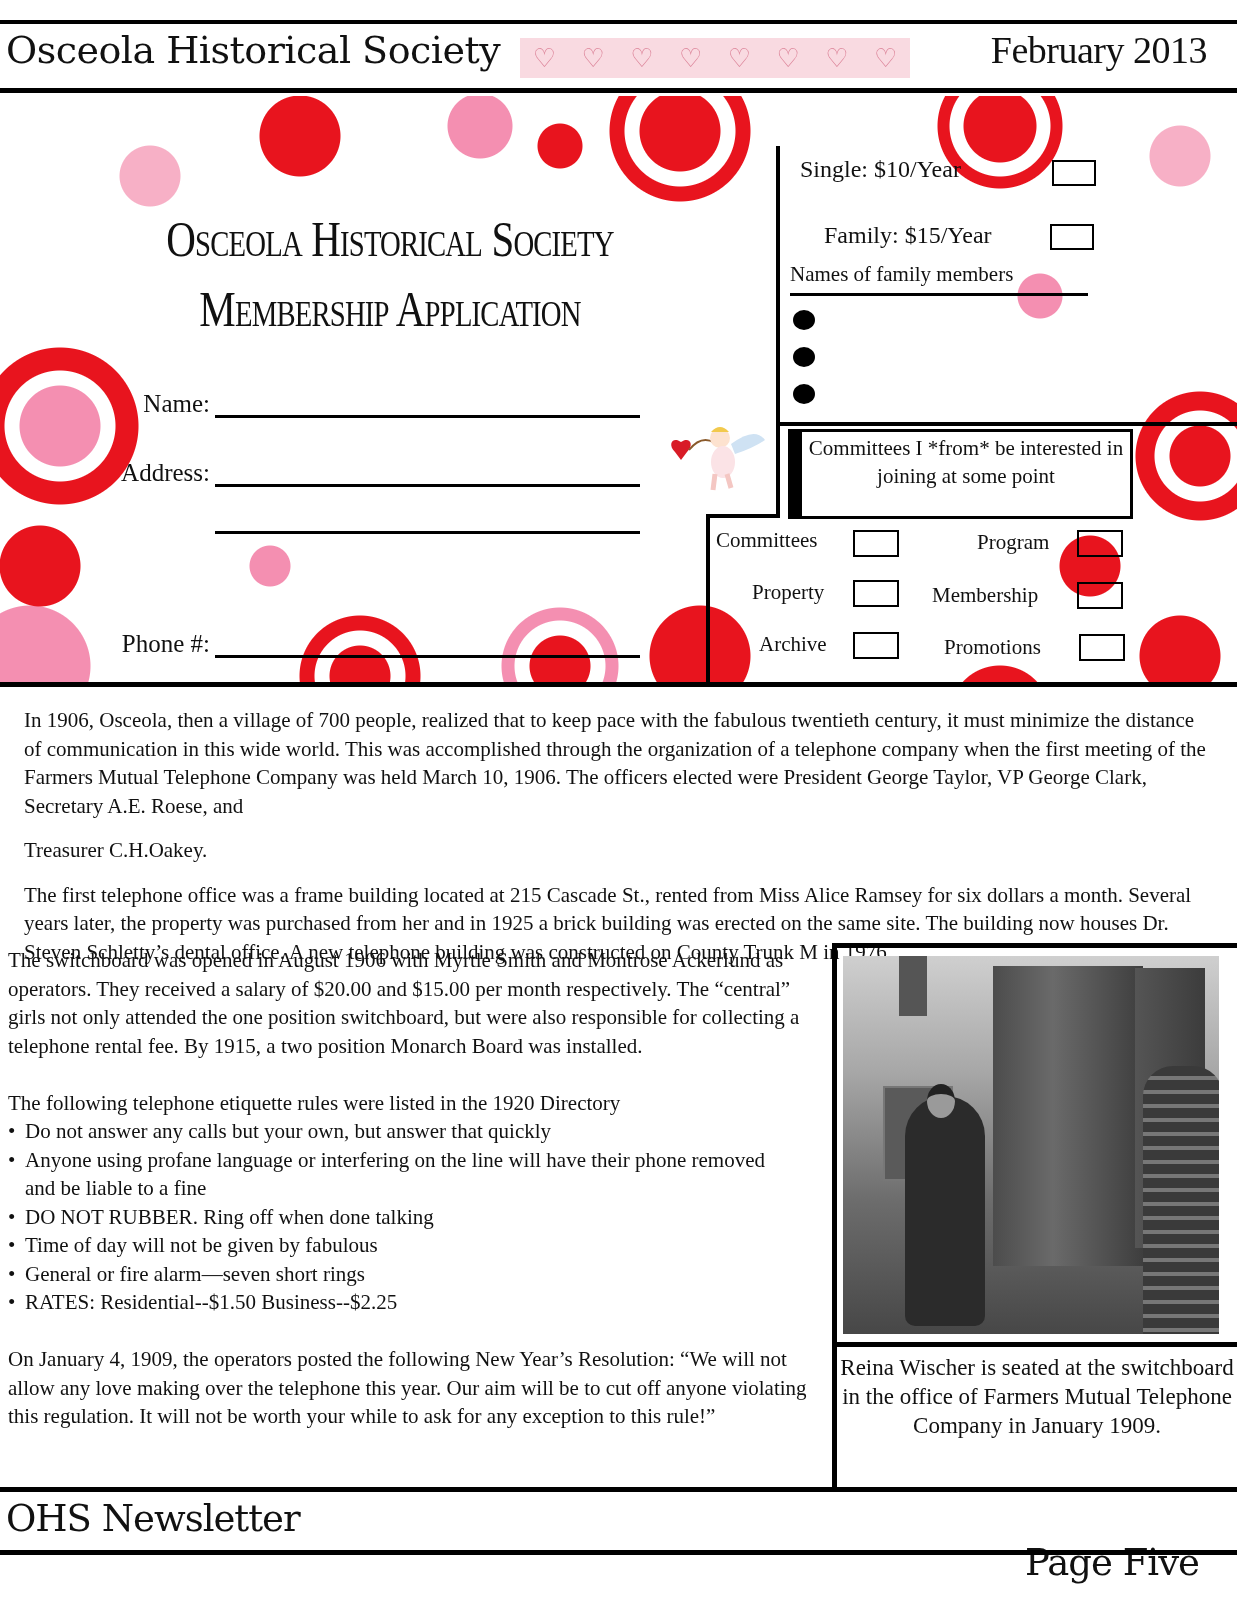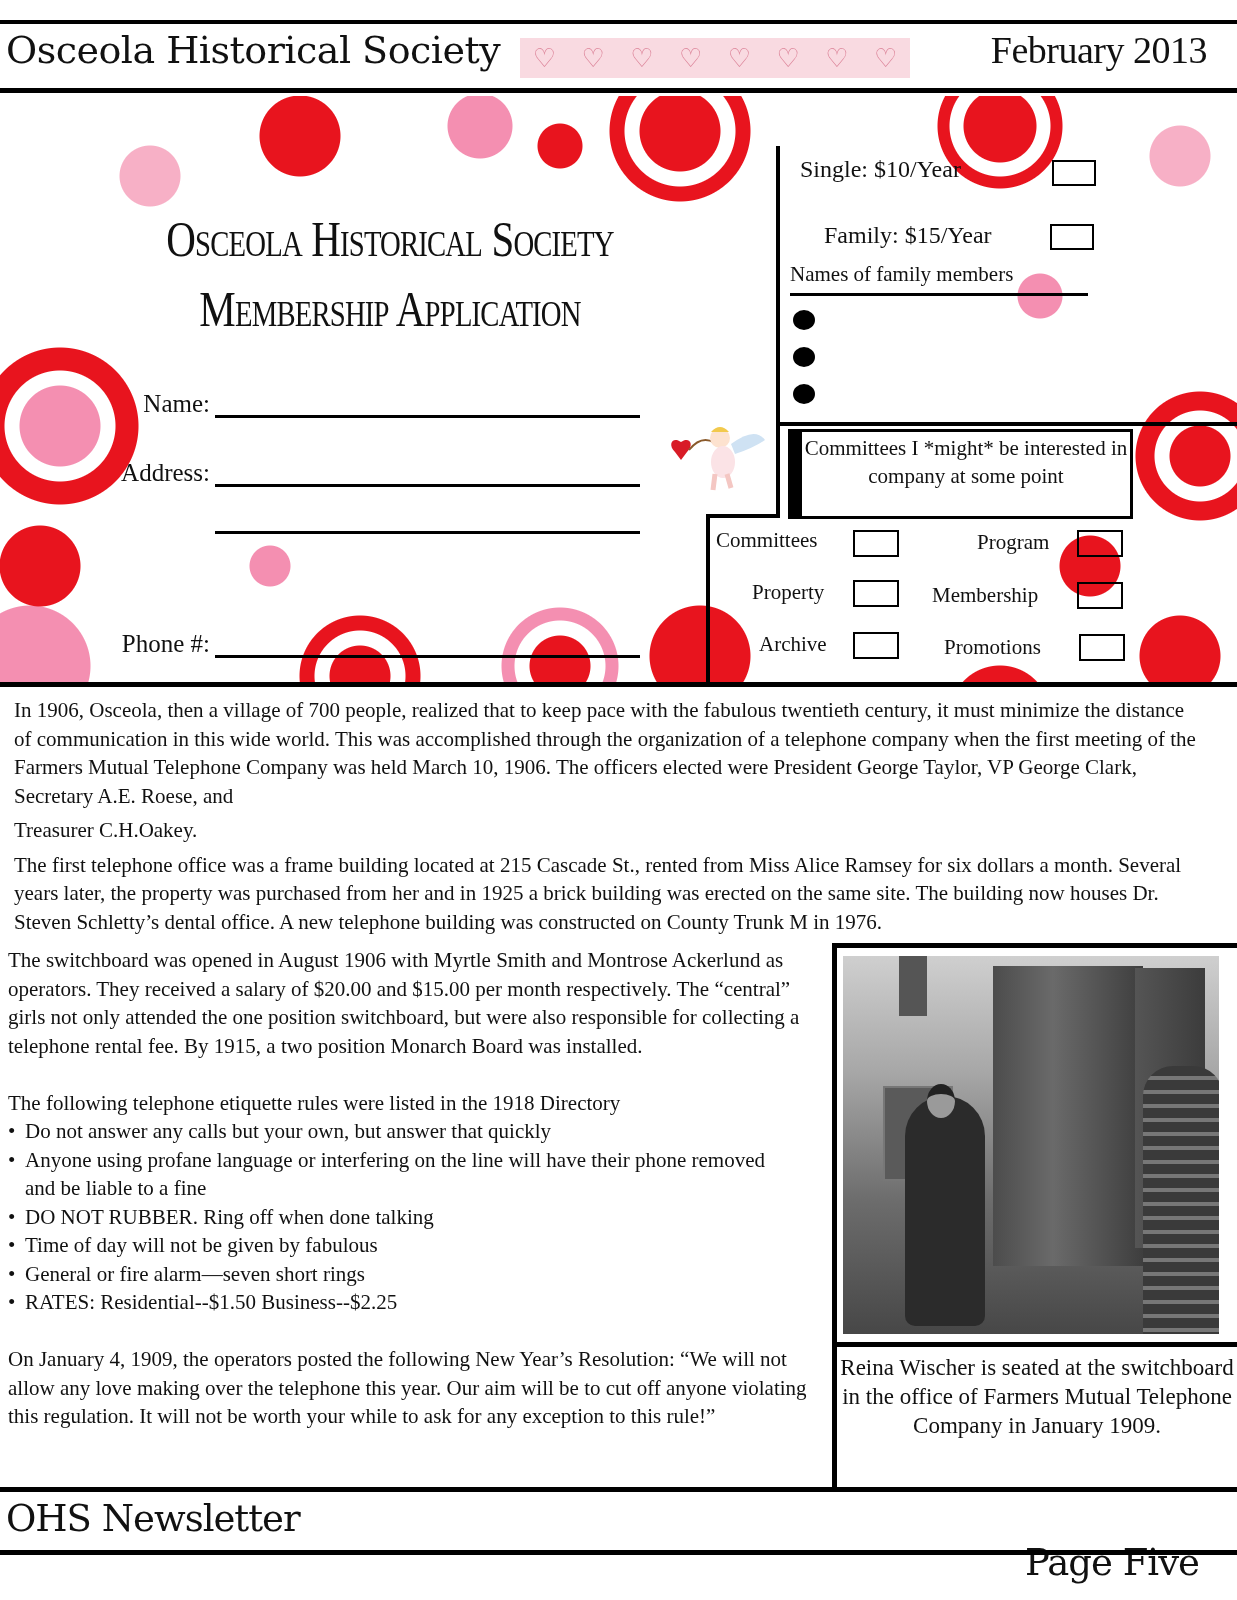--- a/index.html
+++ b/index.html
@@ -50,21 +50,21 @@
   .family-lbl { position: absolute; left: 790px; top: 166px; font-size: 21px; border-bottom: 3px solid #000; padding-bottom: 6px; width: 298px; }
   .dot { position: absolute; left: 793px; width: 22px; height: 20px; border-radius: 50%; background: #000; }
 
   .committees-box { position: absolute; left: 788px; top: 333px; width: 345px; height: 90px; border: 3px solid #000; border-left-width: 14px; background: #fff; text-align: center; font-size: 21px; line-height: 28px; padding-top: 2px; }
 
   .cmt { position: absolute; font-size: 21px; white-space: nowrap; }
   .cmt-cb { position: absolute; width: 46px; height: 27px; border: 2px solid #000; }
 
   
   .article { position: absolute; left: 8px; top: 690px; width: 1200px; font-size: 21px; line-height: 28.5px; }
-  .article p { margin: 6px; }
+  .article p { margin: 16px; }
   .col-left { position: absolute; left: 8px; top: 946px; width: 820px; font-size: 21px; line-height: 28.5px; }
   .col-left .gap { height: 28.5px; }
   .bullets { list-style: none; }
   .bullets li { position: relative; padding-left: 17px; }
   .bullets li::before { content: "•"; position: absolute; left: 0; top: 0; }
 
   .photo-frame { position: absolute; left: 832px; top: 943px; width: 405px; height: 404px; border-top: 5px solid #000; border-left: 5px solid #000; border-bottom: 5px solid #000; padding: 8px 18px 8px 6px; }
   .photo { width: 100%; height: 100%; position: relative; overflow: hidden;
            background: linear-gradient(180deg, #cfcfcf 0%, #a8a8a8 30%, #6c6c6c 65%, #474747 100%); filter: grayscale(1); }
   .ph-cabinet { position: absolute; left: 150px; top: 10px; width: 150px; height: 300px; background: linear-gradient(90deg,#4c4c4c,#6a6a6a 40%,#3e3e3e); }
@@ -139,21 +139,21 @@
   <div class="plan" style="left:800px;top:60px;">Single: $10/Year</div>
   <div class="cb" style="left:1052px;top:64px;"></div>
   <div class="plan" style="left:792px;top:126px;margin-left:32px;">Family: $15/Year</div>
   <div class="cb" style="left:1050px;top:128px;"></div>
 
   <div class="family-lbl">Names of family members</div>
   <div class="dot" style="top:214px;"></div>
   <div class="dot" style="top:251px;"></div>
   <div class="dot" style="top:288px;"></div>
 
-  <div class="committees-box">Committees I *might* be interested in company at some point</div>
+  <div class="committees-box">Committees I *from* be interested in joining at some point</div>
 
   <div class="cmt" style="left:716px;top:432px;">Committees</div>
   <div class="cmt-cb" style="left:853px;top:434px;"></div>
   <div class="cmt" style="left:977px;top:434px;">Program</div>
   <div class="cmt-cb" style="left:1077px;top:434px;"></div>
 
   <div class="cmt" style="left:752px;top:484px;">Property</div>
   <div class="cmt-cb" style="left:853px;top:484px;"></div>
   <div class="cmt" style="left:932px;top:487px;">Membership</div>
   <div class="cmt-cb" style="left:1077px;top:486px;"></div>
@@ -168,21 +168,21 @@
 
 <div class="article">
   <p style="width:1190px;">In 1906, Osceola, then a village of 700 people, realized that to keep pace with the fabulous twentieth century, it must minimize the distance of communication in this wide world. This was accomplished through the organization of a telephone company when the first meeting of the Farmers Mutual Telephone Company was held March 10, 1906. The officers elected were President George Taylor, VP George Clark, Secretary A.E. Roese, and</p>
   <p>Treasurer C.H.Oakey.</p>
   <p style="width:1195px;">The first telephone office was a frame building located at 215 Cascade St., rented from Miss Alice Ramsey for six dollars a month. Several years later, the property was purchased from her and in 1925 a brick building was erected on the same site. The building now houses Dr. Steven Schletty’s dental office. A new telephone building was constructed on County Trunk M in 1976.</p>
 </div>
 
 <div class="col-left">
   <p style="width:805px;">The switchboard was opened in August 1906 with Myrtle Smith and Montrose Ackerlund as operators. They received a salary of $20.00 and $15.00 per month respectively. The “central” girls not only attended the one position switchboard, but were also responsible for collecting a telephone rental fee. By 1915, a two position Monarch Board was installed.</p>
   <div class="gap"></div>
-  <p>The following telephone etiquette rules were listed in the 1918 Directory</p>
+  <p>The following telephone etiquette rules were listed in the 1920 Directory</p>
   <ul class="bullets" style="width:790px;">
     <li>Do not answer any calls but  your own, but answer that quickly</li>
     <li>Anyone using profane language or interfering on the line will have their phone removed and be liable to a fine</li>
     <li>DO NOT RUBBER. Ring off when done talking</li>
     <li>Time of day will not be given by fabulous</li>
     <li>General or fire alarm—seven short rings</li>
     <li>RATES: Residential--$1.50 Business--$2.25</li>
   </ul>
   <div class="gap"></div>
   <p style="width:822px;">On January 4, 1909, the operators posted the following New Year’s Resolution: “We will not allow any love making over the telephone this year. Our aim will be to cut off anyone violating this regulation. It will not be worth your while to ask for any exception to this rule!”</p>

